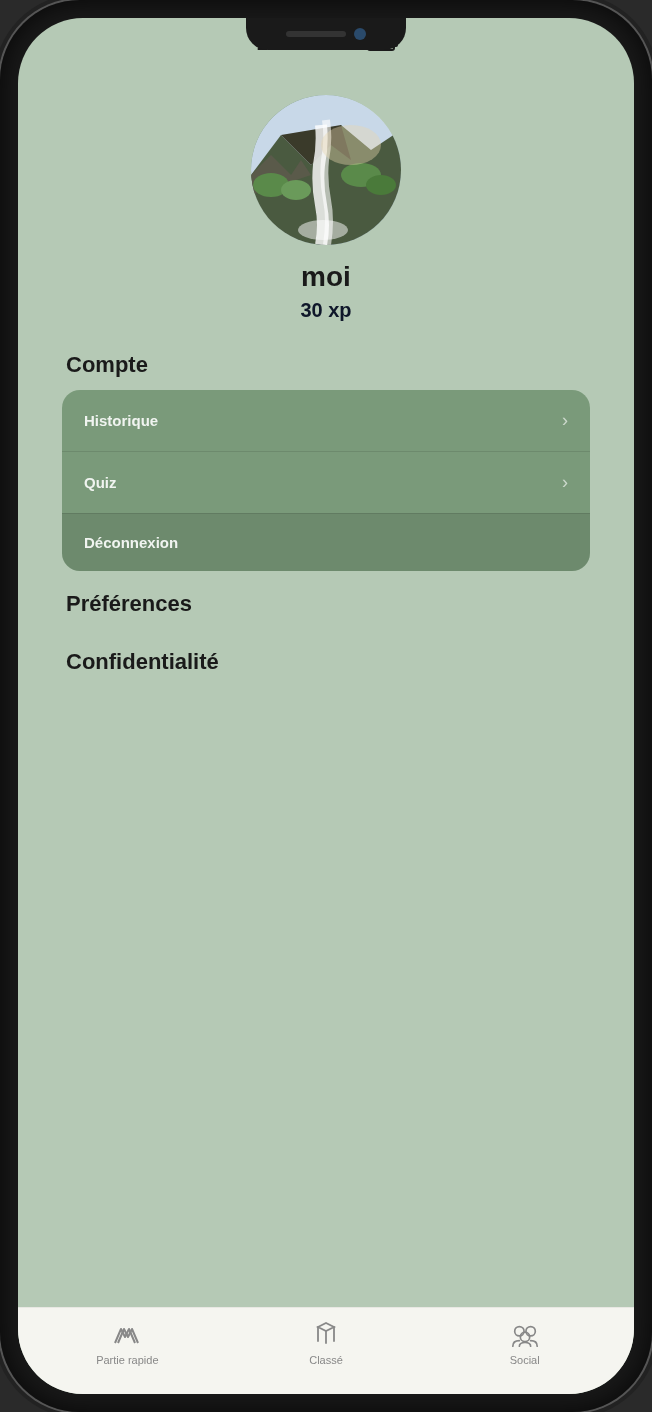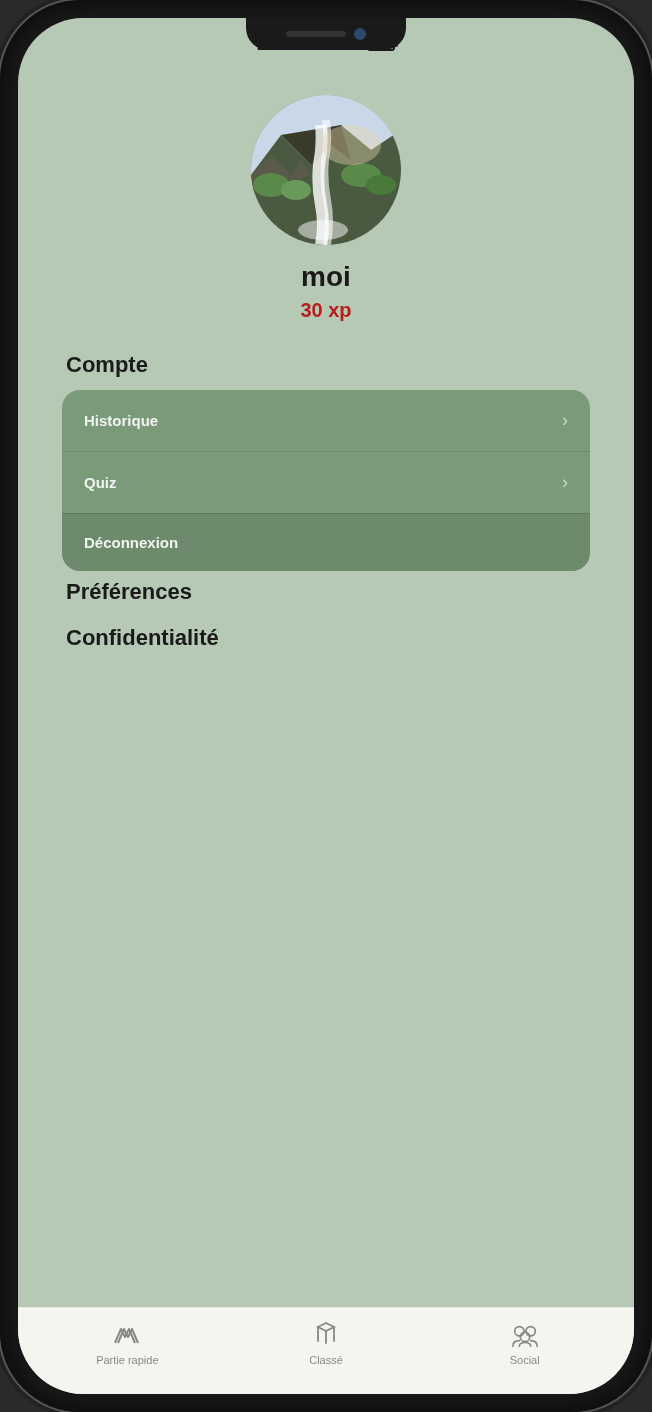--- a/index.html
+++ b/index.html
@@ -172,29 +172,29 @@
       font-size: 28px;
       font-weight: 700;
       color: #1a1a1a;
       text-align: center;
       margin-bottom: 6px;
     }
 
     .xp {
       font-size: 20px;
       font-weight: 600;
-      color: #b91c1c;
+      color: #0f172a;
       text-align: center;
       margin-bottom: 30px;
     }
 
     
     .section {
       width: 100%;
-      margin-bottom: 8px;
+      margin-bottom: 20px;
     }
 
     .section-title {
       font-size: 22px;
       font-weight: 600;
       color: #1a1a1a;
       margin-bottom: 12px;
       padding-left: 4px;
     }
 

